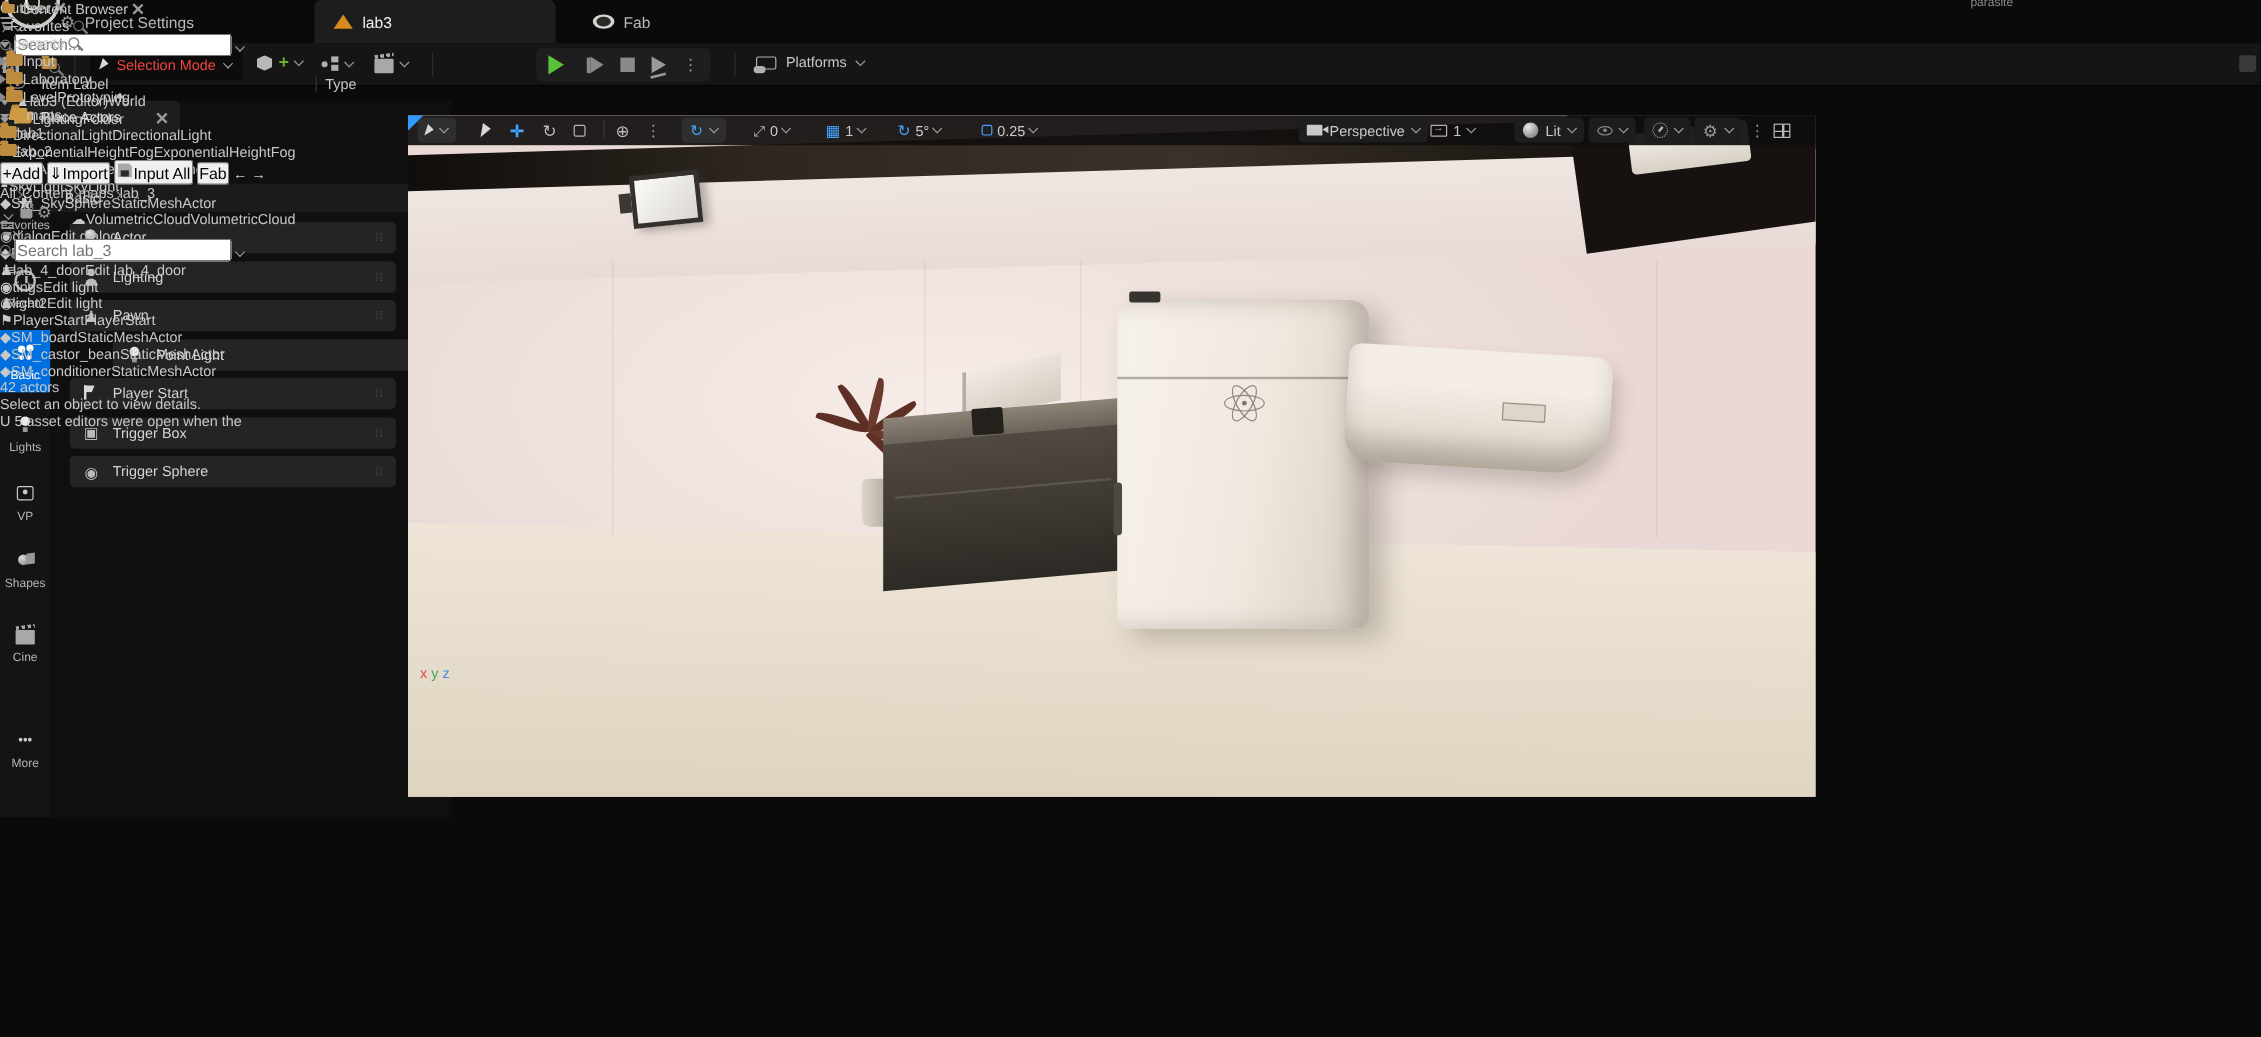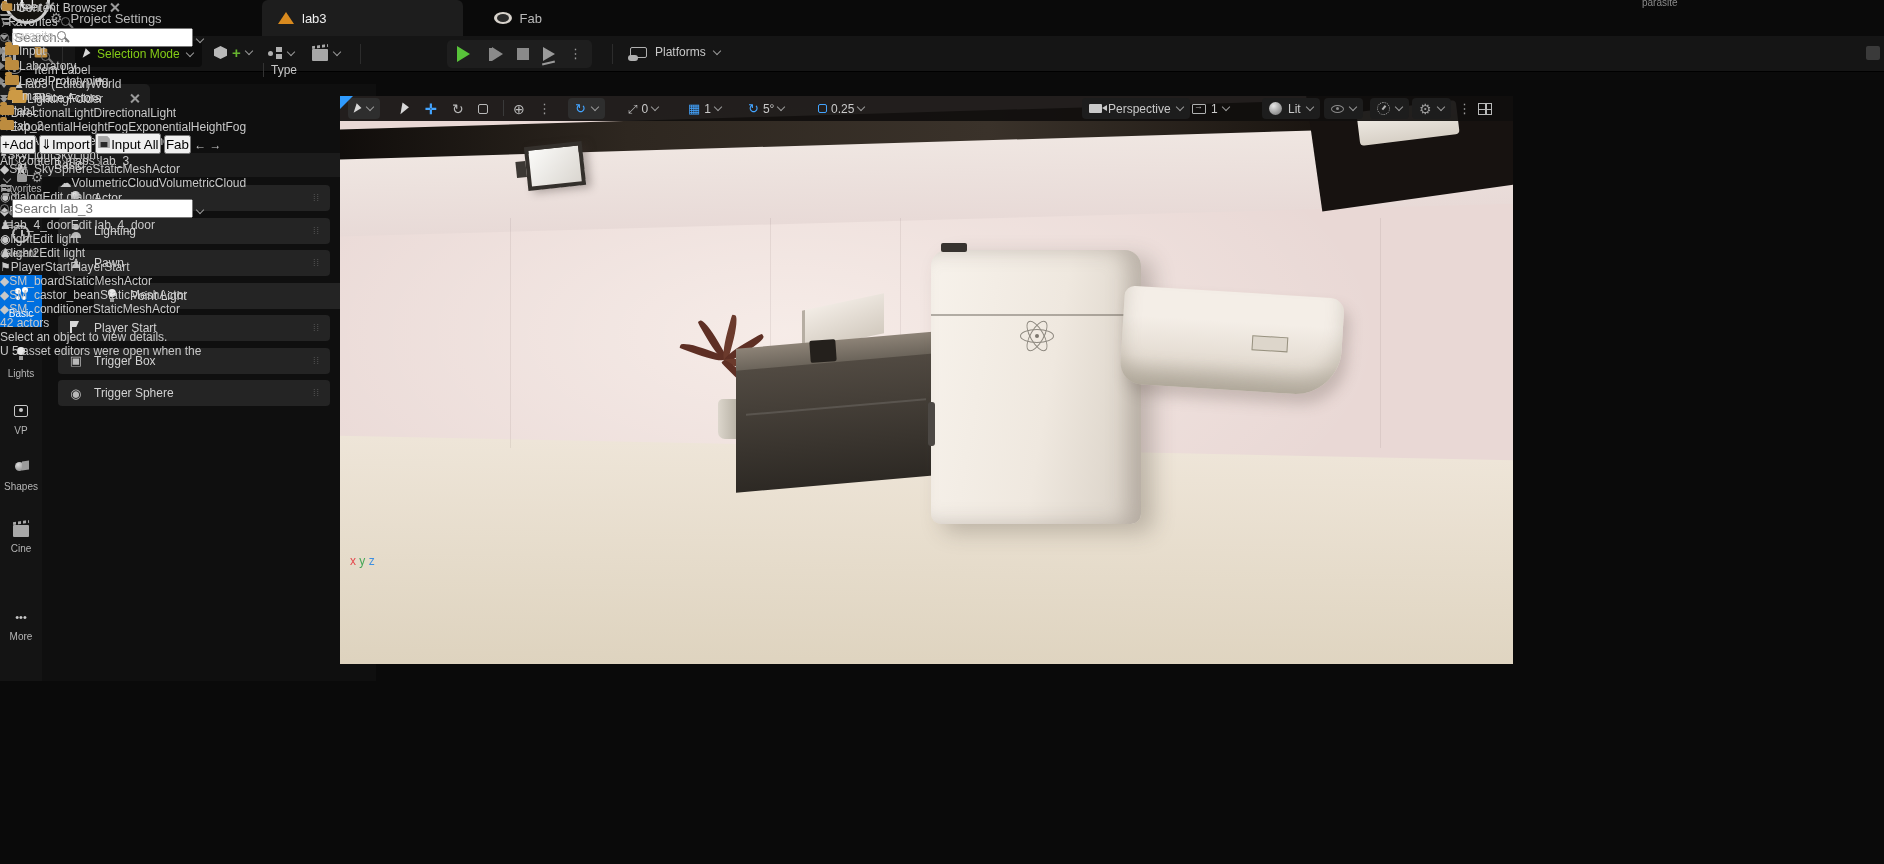--- a/index.html
+++ b/index.html
@@ -61,21 +61,21 @@
   .toptab.active { background:#1d1d1d; color:#efefef; border-radius:6px 6px 0 0; }
   .lab3ico { width:0; height:0; border-left:8px solid transparent; border-right:8px solid transparent;
              border-bottom:12px solid #d98a1e; position:relative; }
   .fabico { width:20px; height:12px; border-radius:50%; background:#d8d3cc; position:relative; }
   .fabico::after{ content:''; position:absolute; inset:2px 3px; border-radius:50%; background:#2a2a2a;}
   .corner-text { position:absolute; left:1642px; top:-3px; color:#8a8a8a; font-size:10px; }
 
   
   .maintoolbar { left:0; top:36px; width:1884px; height:36px; background:#151515; border-bottom:1px solid #000; }
   .pill { background:#0c0c0c; border-radius:4px; display:flex; align-items:center; gap:7px;
-          padding:0 9px; height:26px; color:#84cc16; }
+          padding:0 9px; height:26px; color:#ef4444; }
   .tool-cursor { width:0; height:0; border-left:6px solid #d8d8d8; border-top:3px solid transparent;
                  border-bottom:7px solid transparent; transform:rotate(18deg); }
   .cubeico { width:13px; height:13px; background:#b9b9b9; clip-path:polygon(50% 0,100% 25%,100% 75%,50% 100%,0 75%,0 25%); position:relative;}
   .plusbadge { color:#67b32f; font-weight:bold; font-size:15px; line-height:10px; }
   .bpico { width:14px; height:12px; position:relative; }
   .bpico::before { content:''; position:absolute; left:0; top:4px; width:5px; height:5px; border-radius:50%; background:#b0b0b0;}
   .bpico::after { content:''; position:absolute; right:0; top:0; width:6px; height:5px; background:#b0b0b0;
                   box-shadow:0 7px 0 #b0b0b0; }
   .clapper { width:16px; height:12px; background:#a8a8a8; border-radius:1px; position:relative; margin-top:3px;}
   .clapper::before { content:''; position:absolute; top:-4px; left:0; width:100%; height:3px;
@@ -531,21 +531,21 @@
         <div class="ol-row" style="top: 20px;"><span style="width: 40px; flex: 0 0 auto;"></span><span class="chvd-exp" style="margin-right: 5px;"></span><span class="oico"><span class="folder open"></span></span><span class="lbl">Lighting</span><span class="typ">Folder</span></div>
         <div class="ol-row" style="top: 40px;"><span style="width: 66px; flex: 0 0 auto;"></span><span class="oico">☀</span><span class="lbl">DirectionalLight</span><span class="typ">DirectionalLight</span></div>
         <div class="ol-row" style="top: 60px;"><span style="width: 66px; flex: 0 0 auto;"></span><span class="oico">≋</span><span class="lbl">ExponentialHeightFog</span><span class="typ">ExponentialHeightFog</span></div>
         <div class="ol-row" style="top: 80px;"><span style="width: 66px; flex: 0 0 auto;"></span><span class="oico">☼</span><span class="lbl">SkyAtmosphere</span><span class="typ">SkyAtmosphere</span></div>
         <div class="ol-row" style="top: 100px;"><span style="width: 66px; flex: 0 0 auto;"></span><span class="oico">◓</span><span class="lbl">SkyLight</span><span class="typ">SkyLight</span></div>
         <div class="ol-row" style="top: 120px;"><span style="width: 66px; flex: 0 0 auto;"></span><span class="oico">◆</span><span class="lbl">SM_SkySphere</span><span class="typ">StaticMeshActor</span></div>
         <div class="ol-row" style="top: 140px; text-align: right;"><span style="width: 66px; flex: 0 0 auto;"></span><span class="oico">☁</span><span class="lbl">VolumetricCloud</span><span class="typ">VolumetricCloud</span></div>
         <div class="ol-row" style="top: 160px;"><span style="width: 40px; flex: 0 0 auto;"></span><span class="oico">◉</span><span class="lbl">dialog</span><span class="typ link">Edit dialog</span></div>
         <div class="ol-row" style="top: 180px;"><span style="width: 40px; flex: 0 0 auto;"></span><span class="oico">◆</span><span class="lbl">Floor</span><span class="typ">StaticMeshActor</span></div>
         <div class="ol-row" style="top: 200px;"><span style="width: 40px; flex: 0 0 auto;"></span><span class="oico">♟</span><span class="lbl">lab_4_door</span><span class="typ link">Edit lab_4_door</span></div>
-        <div class="ol-row" style="top: 220px;"><span style="width: 40px; flex: 0 0 auto;"></span><span class="oico">◉</span><span class="lbl">light</span><span class="typ link">Edit light</span></div>
+        <div class="ol-row" style="top: 220px;"><span style="width: 40px; flex: 0 0 auto;"></span><span class="oico">◉</span><span class="lbl">tings</span><span class="typ link">Edit light</span></div>
         <div class="ol-row" style="top: 240px;"><span style="width: 40px; flex: 0 0 auto;"></span><span class="oico">◉</span><span class="lbl">light2</span><span class="typ link">Edit light</span></div>
         <div class="ol-row" style="top: 260px;"><span style="width: 40px; flex: 0 0 auto;"></span><span class="oico">⚑</span><span class="lbl">PlayerStart</span><span class="typ">PlayerStart</span></div>
         <div class="ol-row" style="top: 280px;"><span style="width: 40px; flex: 0 0 auto;"></span><span class="oico">◆</span><span class="lbl">SM_board</span><span class="typ">StaticMeshActor</span></div>
         <div class="ol-row" style="top: 300px;"><span style="width: 40px; flex: 0 0 auto;"></span><span class="oico">◆</span><span class="lbl">SM_castor_bean</span><span class="typ">StaticMeshActor</span></div>
         <div class="ol-row" style="top: 320px;"><span style="width: 40px; flex: 0 0 auto;"></span><span class="oico">◆</span><span class="lbl">SM_conditioner</span><span class="typ">StaticMeshActor</span></div>
       </div>
     <div class="ol-status">42 actors</div>
     <div class="dt-body">
       <div class="dt-empty">Select an object to view details.</div>
     </div>

